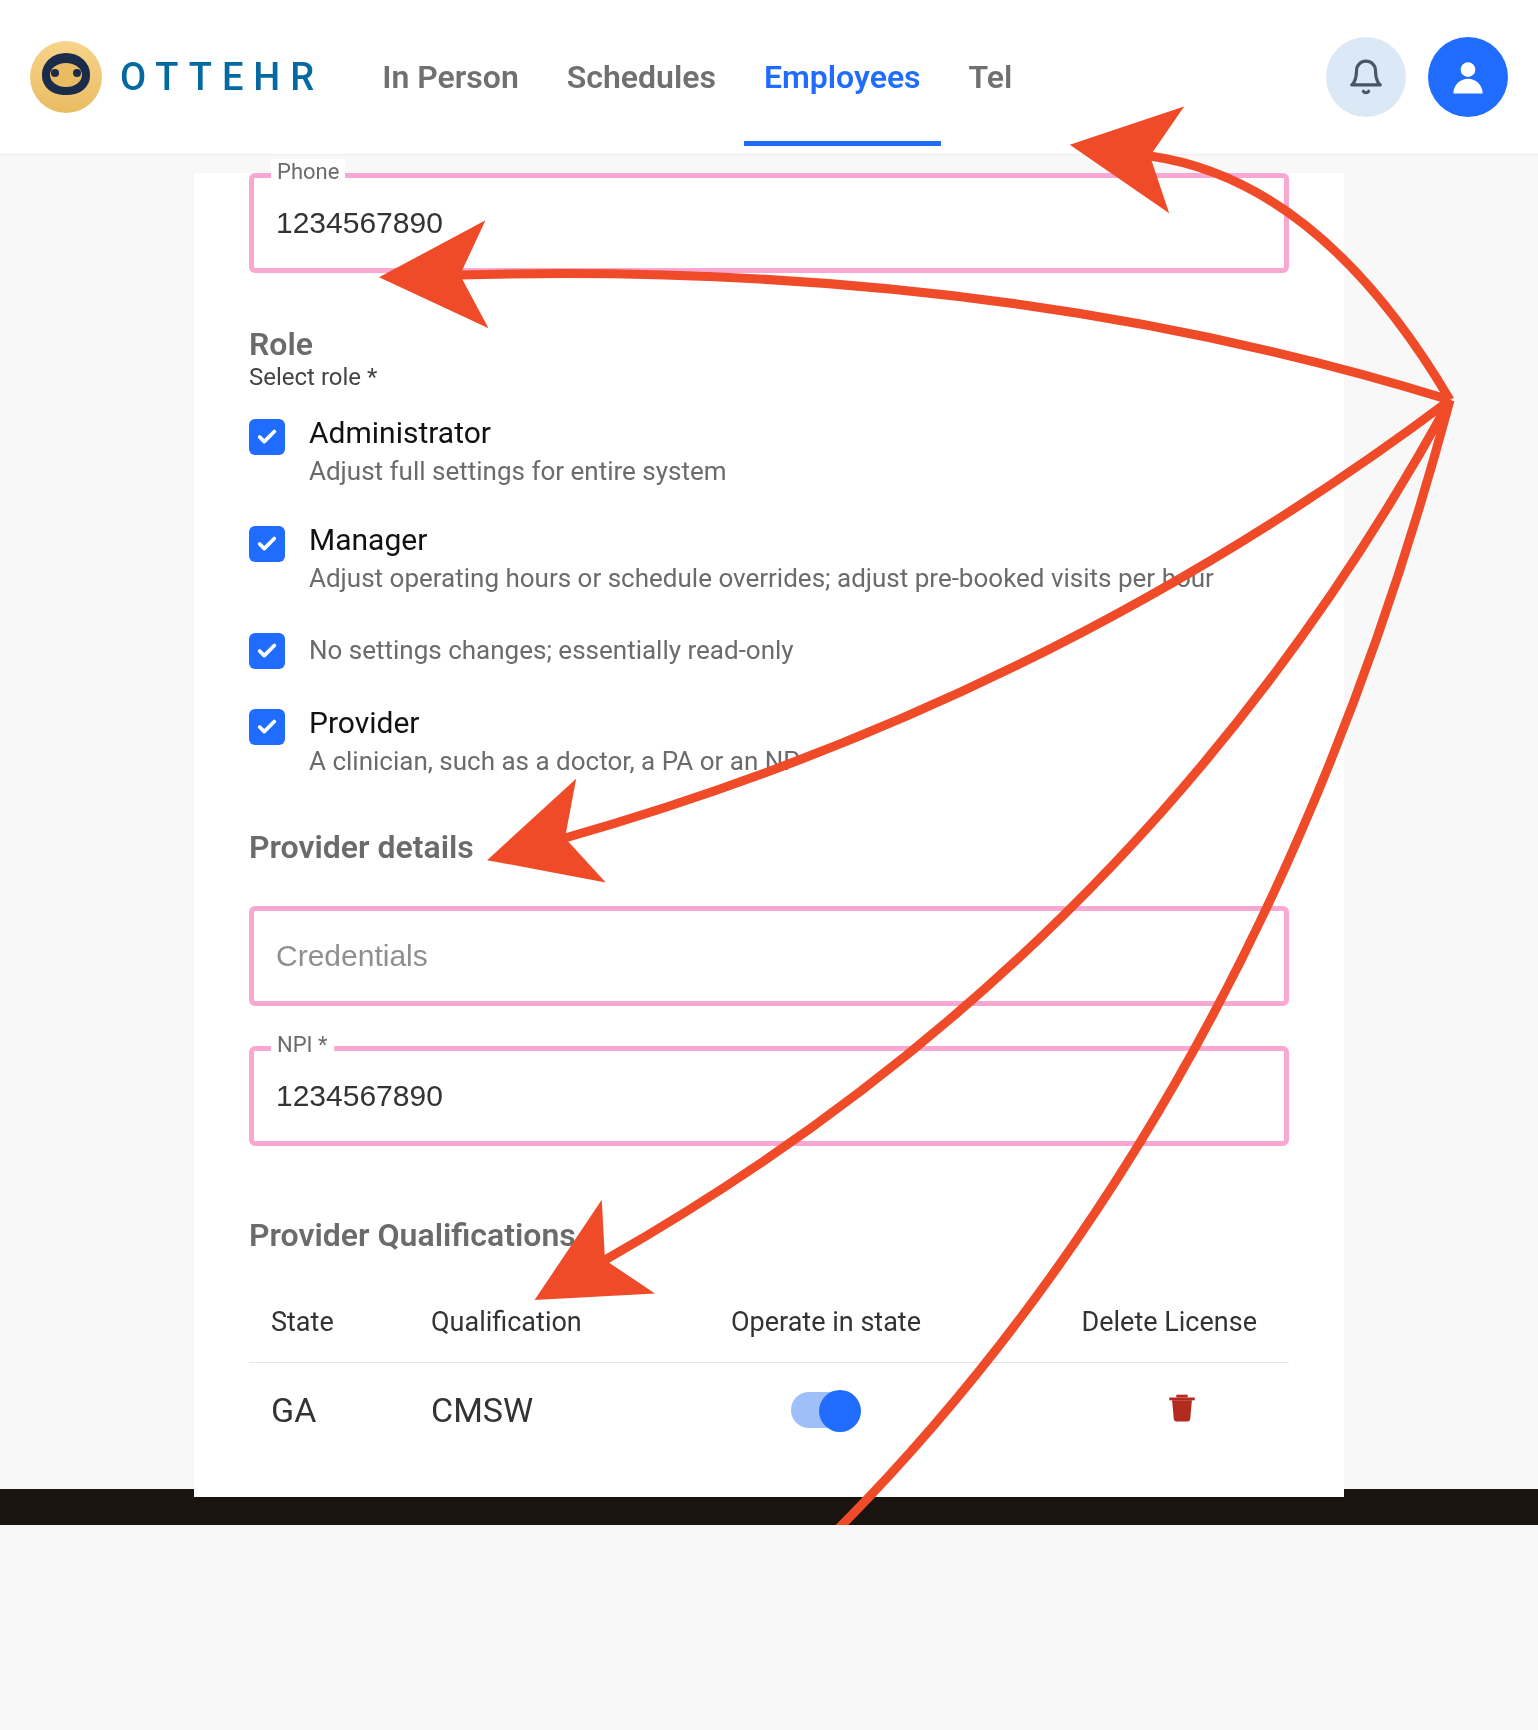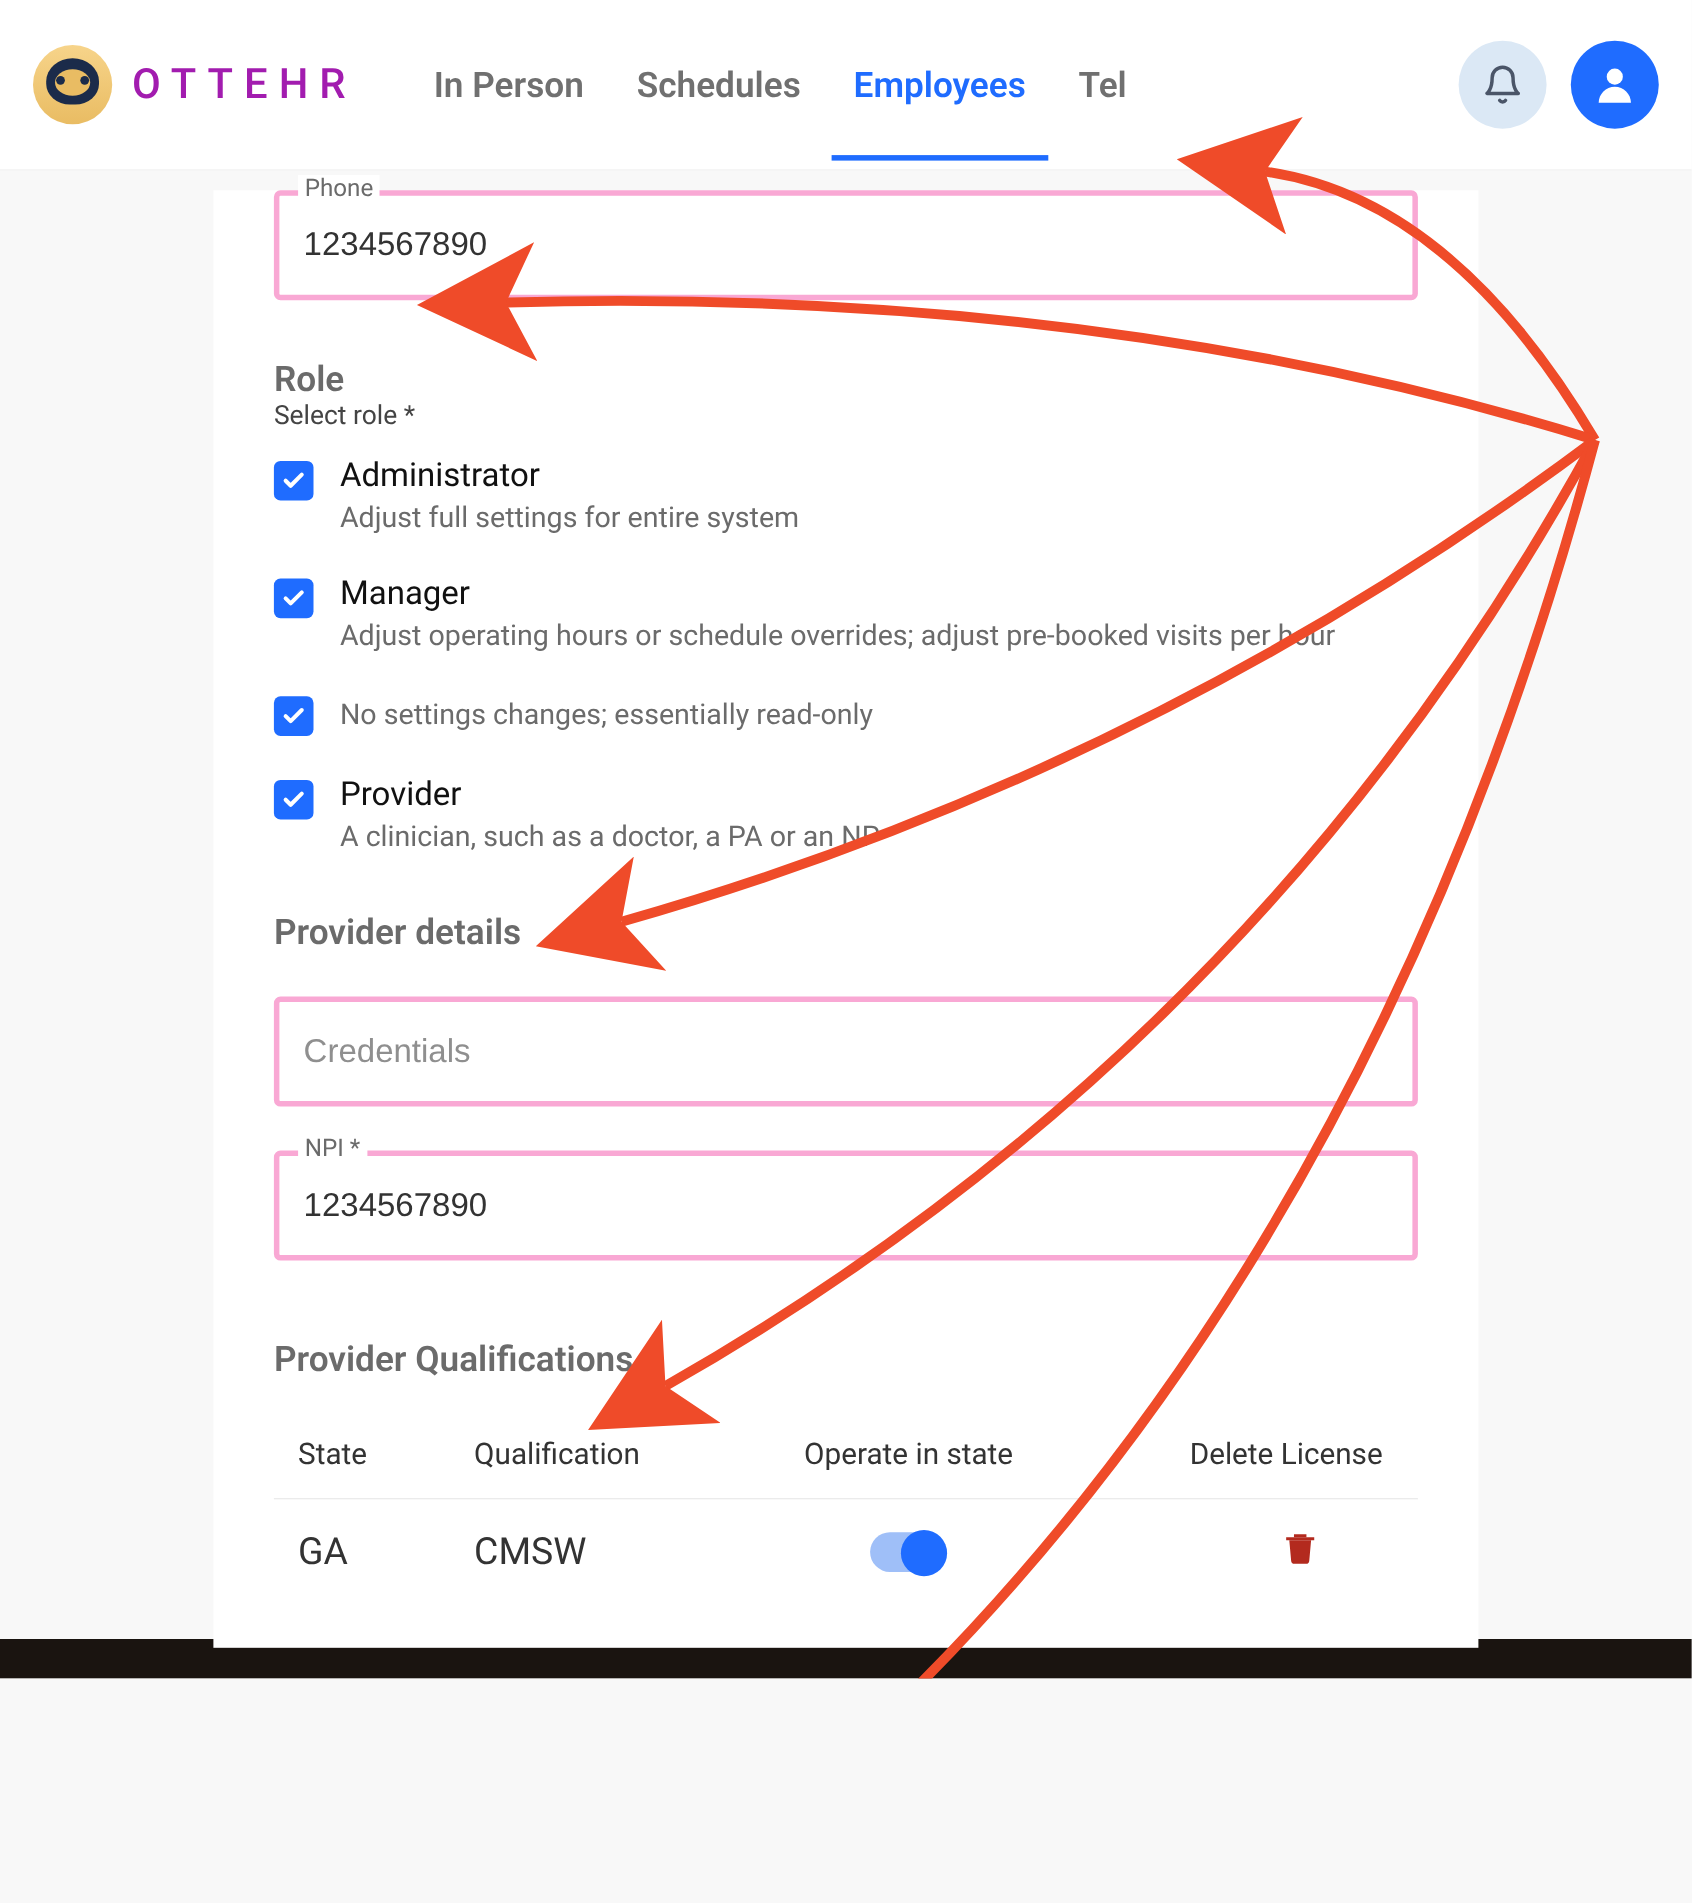--- a/index.html
+++ b/index.html
@@ -50,29 +50,29 @@
   .logo-eyes{
     position:absolute;
     top:28px;left:0;right:0;
     display:flex;justify-content:center;gap:14px;
     z-index:3;
   }
   .logo-eyes span{width:8px;height:8px;background:#1b2b4a;border-radius:50%;}
   .logo-text {
     font-size: 38px;
     letter-spacing: 10px;
-    color: #a21caf;
+    color: #0369a1;
     font-weight: 500;
   }
   .nav {
     display: flex;
     gap: 48px;
     align-items: center;
     flex: 1;
-    margin-left: 30px;
+    margin-left: 18px;
   }
   .nav-item {
     font-size: 32px;
     color: #707070;
     font-weight: 600;
     cursor: pointer;
     padding: 50px 0;
     position: relative;
     white-space: nowrap;
   }

